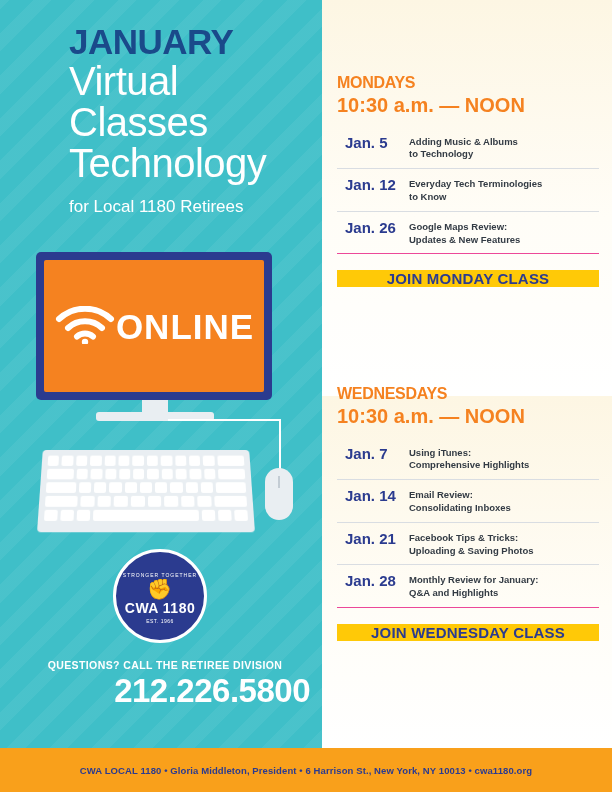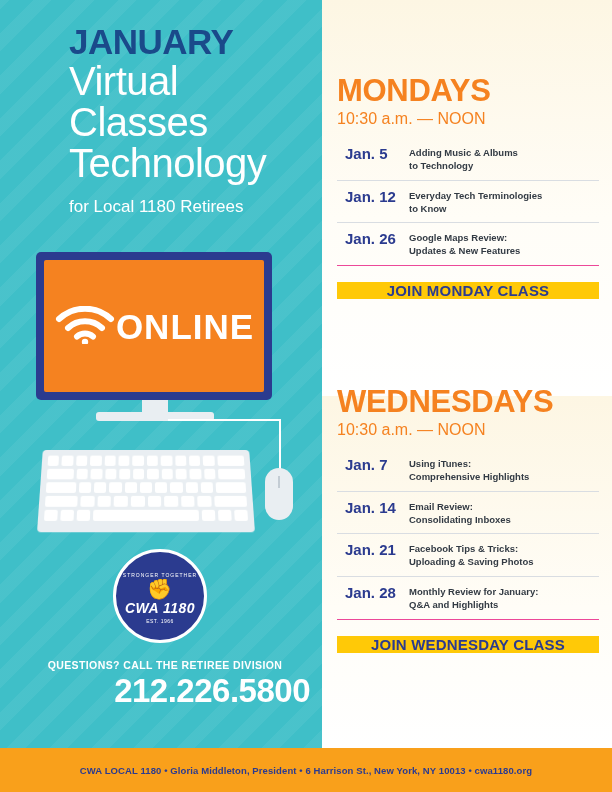--- a/index.html
+++ b/index.html
@@ -97,42 +97,42 @@
 
   
   .logo{
     position:absolute;left:113px;top:549px;width:94px;height:94px;border-radius:50%;
     background:#2b3b8f;border:3px solid #ffffff;box-sizing:border-box;
     display:flex;flex-direction:column;align-items:center;justify-content:center;
     color:#ffffff;text-align:center;
   }
   .logo .arc-top{font-size:5px;letter-spacing:1px;margin-top:4px;}
   .logo .fist{font-size:20px;line-height:1;margin:1px 0 1px 0;}
-  .logo .logo-name{font-size:14px;font-weight:bold;letter-spacing:0.5px;font-style:italic;}
+  .logo .logo-name{font-size:14px;font-weight:bold;letter-spacing:0.5px;}
   .logo .est{font-size:5px;margin-top:2px;letter-spacing:0.5px;}
 
   
   .questions{
     position:absolute;left:30px;top:659px;width:270px;text-align:center;
     color:#ffffff;font-size:10.5px;font-weight:bold;letter-spacing:0.4px;
   }
   .phone{
     position:absolute;left:20px;top:672px;width:290px;text-align:right;
     color:#ffffff;font-size:33px;font-weight:bold;letter-spacing:-0.5px;
   }
 
   
   .section{position:absolute;left:337px;width:262px;}
   .sec-mon{top:74px;}
   .sec-wed{top:385px;}
   .day-title{
-    color:#f58220;font-size:31px;font-weight:bold;letter-spacing:-0.3px;margin:0;line-height:1.1;
+    color:#f58220;font-size:16px;font-weight:bold;letter-spacing:-0.3px;margin:0;line-height:1.1;
   }
   .day-time{
-    color:#f58220;font-size:16px;font-weight:normal;margin:2px 0 10px 0;
+    color:#f58220;font-size:20px;font-weight:bold;margin:2px 0 10px 0;
   }
   .class-row{
     display:flex;align-items:flex-start;border-bottom:1px solid #d9dde2;
     padding:7px 0 7px 0;
   }
   .class-row:last-of-type{border-bottom:1px solid #ec4899;}
   .class-date{
     color:#2b3b8f;font-size:15px;font-weight:bold;width:72px;flex:0 0 72px;padding-left:8px;
     box-sizing:border-box;
   }

